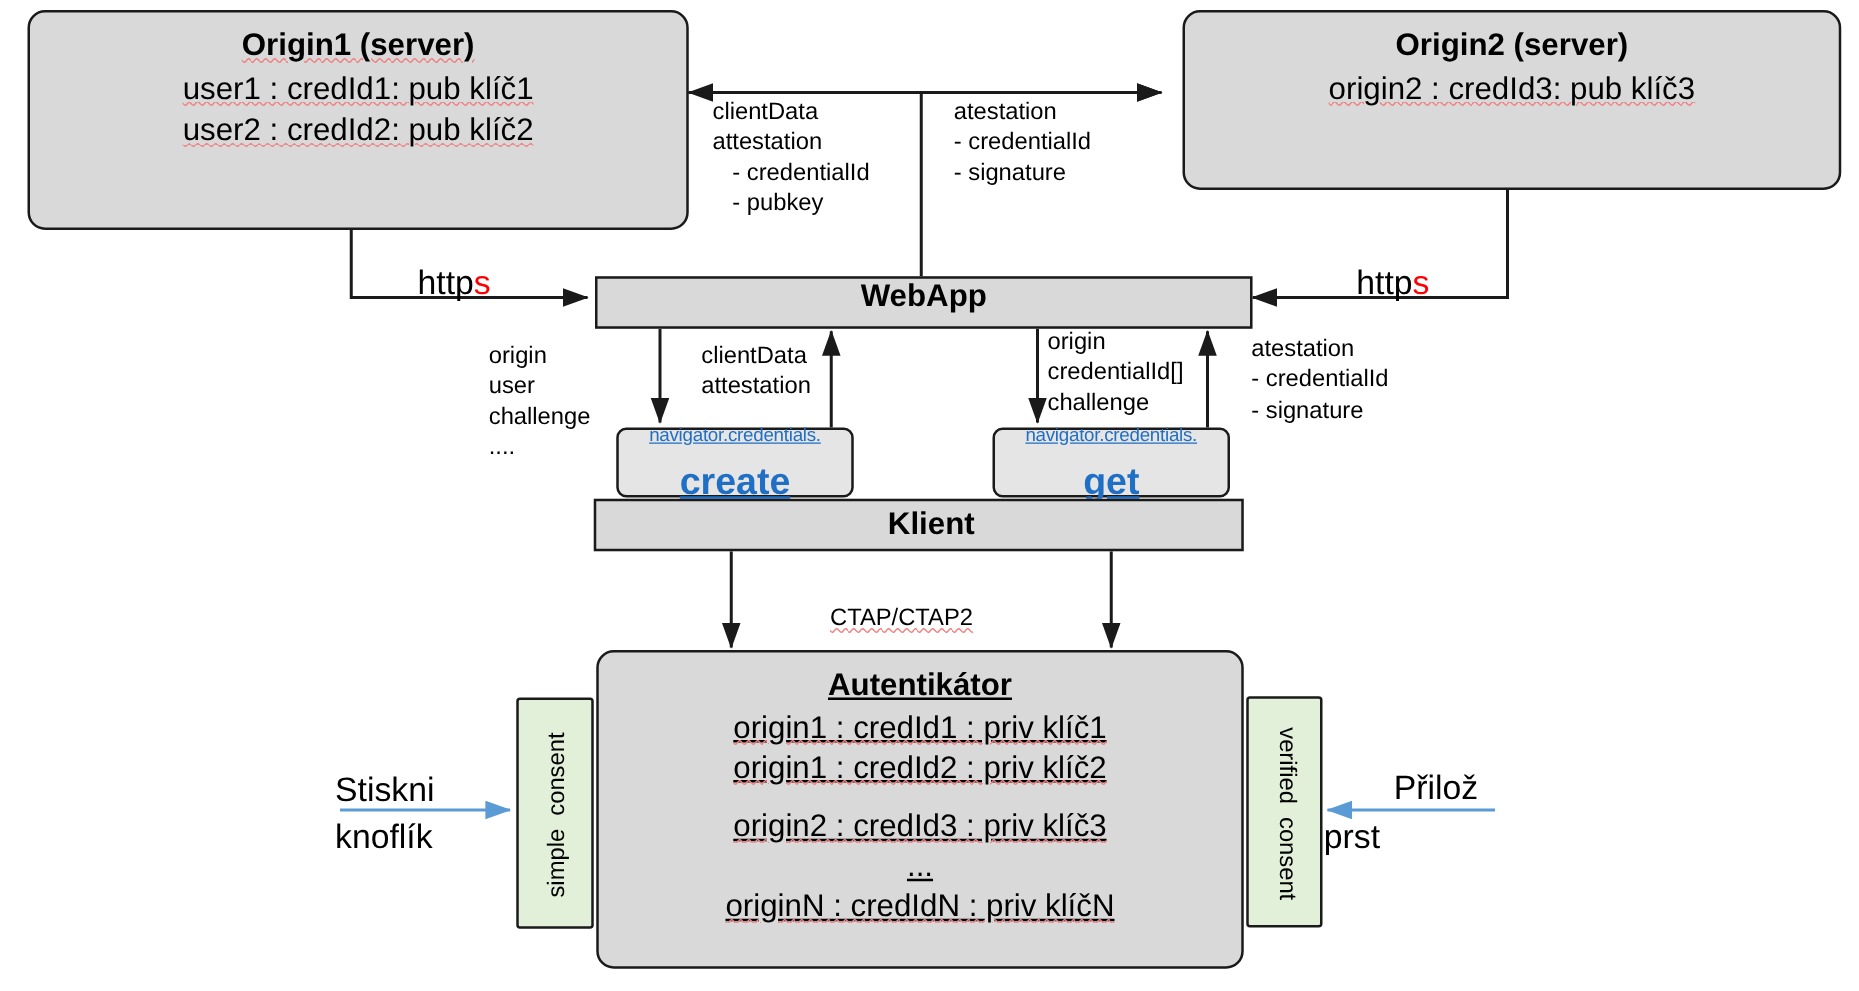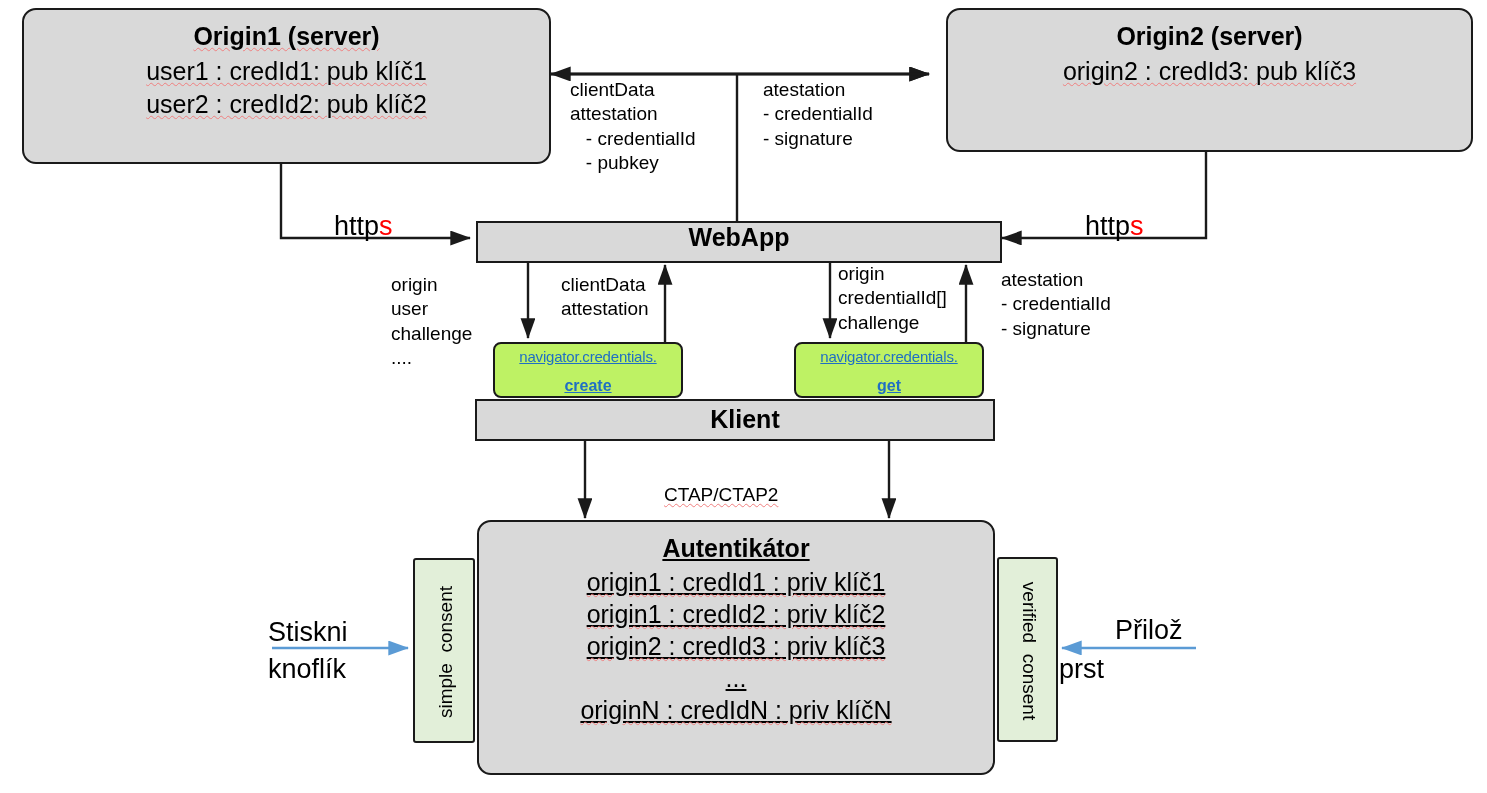--- a/index.html
+++ b/index.html
@@ -29,21 +29,21 @@
     position: absolute;
     box-sizing: border-box;
     border: 2px solid #1a1a1a;
     background: #d9d9d9;
     display: flex;
     flex-direction: column;
     align-items: center;
     justify-content: flex-start;
   }
   .node.rounded { border-radius: 14px; }
-  .node.green { background: #bef264; gap: 12px; }
+  .node.green { background: #e5e5e5; gap: 12px; }
   .node-title {
     font-weight: bold;
     font-size: 25px;
     line-height: 1.18;
     text-align: center;
   }
   .node-line {
     font-size: 25px;
     line-height: 1.24;
     text-align: center;
@@ -67,21 +67,21 @@
   .lbl.ctr { text-align: center; }
   .red { color: #ff0000; }
   .link-top {
     color: #1f6fc4;
     font-size: 15px;
     text-decoration: underline;
     letter-spacing: -0.2px;
   }
   .link-main {
     color: #1f6fc4;
-    font-size: 16px;
+    font-size: 30px;
     font-weight: bold;
     text-decoration: underline;
   }
   .vert-box {
     position: absolute;
     box-sizing: border-box;
     border: 2px solid #1a1a1a;
     background: #e2efd9;
     border-radius: 3px;
   }
@@ -131,21 +131,21 @@
 
     <line x1="966" y1="342" x2="966" y2="265" stroke="#1a1a1a" stroke-width="2.4" marker-end="url(#ah)"></line>
 
     <line x1="585" y1="441" x2="585" y2="518" stroke="#1a1a1a" stroke-width="2.4" marker-end="url(#ah)"></line>
     <line x1="889" y1="441" x2="889" y2="518" stroke="#1a1a1a" stroke-width="2.4" marker-end="url(#ah)"></line>
 
     <line x1="272" y1="648" x2="408" y2="648" stroke="#5b9bd5" stroke-width="2.4" marker-end="url(#ahb)"></line>
     <line x1="1196" y1="648" x2="1062" y2="648" stroke="#5b9bd5" stroke-width="2.4" marker-end="url(#ahb)"></line>
   </svg>
 
-  <div class="node rounded" style="left:22px; top:8px; width:529px; height:156px; padding-top:12px;">
+  <div class="node rounded" style="left:22px; top:8px; width:529px; height:176px; padding-top:12px;">
     <div class="node-title">
       <span class="squiggle">Origin1 (server)</span>
     </div>
     <div class="node-line" style="margin-top:4px;">
       <span class="squiggle">user1 : credId1: pub klíč1</span>
     </div>
     <div class="node-line" style="margin-top:2px;">
       <span class="squiggle">user2 : credId2: pub klíč2</span>
     </div>
   </div>
@@ -178,21 +178,21 @@
   </div>
 
   <div class="node rounded" style="left:477px; top:520px; width:518px; height:255px; padding-top:12px;text-decoration:underline;">
     <div class="node-title">Autentikátor</div>
     <div class="node-line" style="margin-top:3px;">
       <span class="squiggle">origin1 : credId1 : priv klíč1</span>
     </div>
     <div class="node-line" style="margin-top:1px;">
       <span class="squiggle">origin1 : credId2 : priv klíč2</span>
     </div>
-    <div class="node-line" style="margin-top:1px;">
+    <div class="node-line" style="margin-top:16px;">
       <span class="squiggle">origin2 : credId3 : priv klíč3</span>
     </div>
     <div class="node-line" style="margin-top:1px;">
       <span>...</span>
     </div>
     <div class="node-line" style="margin-top:1px;">
       <span class="squiggle">originN : credIdN : priv klíčN</span>
     </div>
   </div>
 

